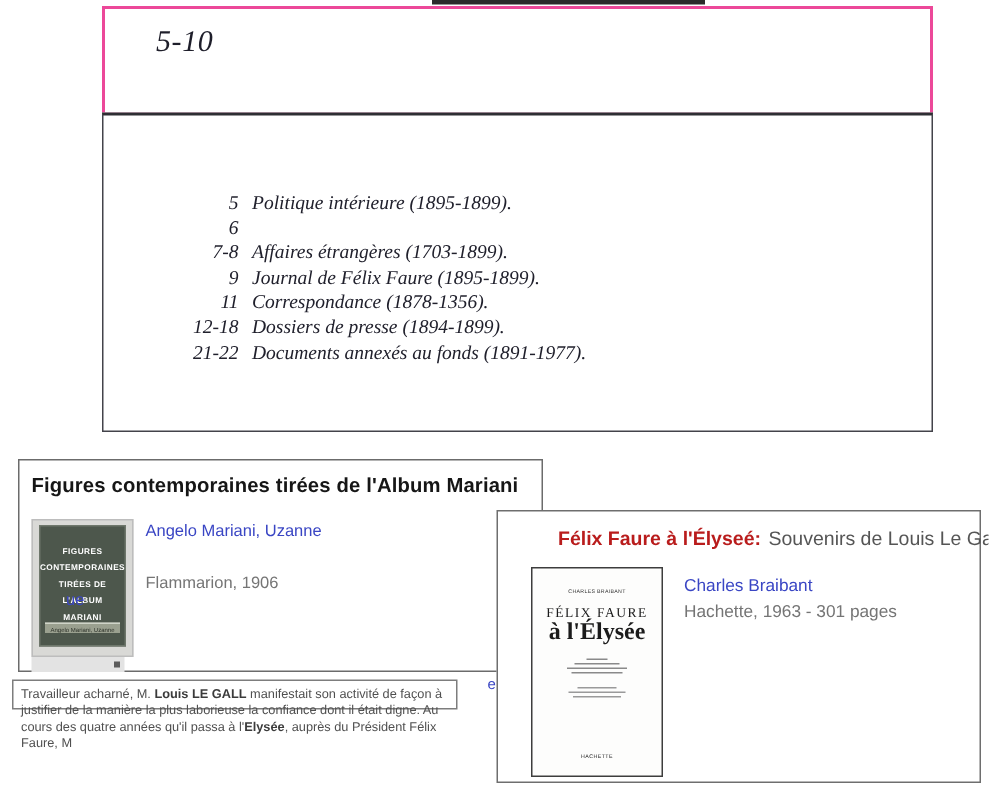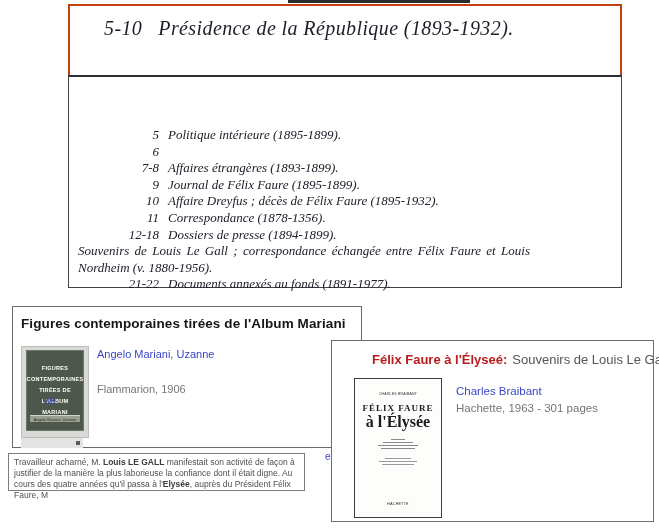--- a/index.html
+++ b/index.html
@@ -4,21 +4,21 @@
 <style>
   * { margin:0; padding:0; box-sizing:border-box; }
   html,body { width:659px; height:531px; background:#fff; overflow:hidden; }
   body { position:relative; font-family:"Liberation Sans", sans-serif; }
 
   
   .top-bar { position:absolute; left:288px; top:0; width:182px; height:3px; background:#2b2b2b; }
 
   
   .doc-header { position:absolute; left:68px; top:4px; width:554px; height:73px;
-                background:#fff; border:2px solid #c2410c; }
+                background:#fff; border:2px solid #ec4899; }
   .doc-title-row { display:flex; gap:16px; margin:11px 0 0 34px;
                    font-family:"Liberation Serif", serif; font-style:italic;
                    font-size:20px; letter-spacing:.4px; color:#1e1e2a; }
   .doc-body { position:absolute; left:68px; top:75px; width:554px; height:213px;
               background:#fff; border:1px solid #43434a; border-top:2px solid #2e2e33; }
   .doc-list { margin-top:50px; font-family:"Liberation Serif", serif; font-style:italic;
               font-size:13px; color:#20202c; }
   .doc-row { display:flex; line-height:16.6px; }
   .doc-row .num { flex:none; width:90px; text-align:right; }
   .doc-row .txt { margin-left:9px; width:452px; }
@@ -40,35 +40,35 @@
                    background:#9aa08f; border-top:1px solid #cfd4c8;
                    font-size:4px; color:#2c3129; line-height:7px; text-align:center;
                    overflow:hidden; }
   .shadow-bar { position:absolute; left:8px; top:131px; width:62px; height:10px; background:#e3e3e3; }
   .shadow-bar .dot { position:absolute; right:3px; top:3px; width:4px; height:4px; background:#5b5b5b; }
   .link-blue { color:#3a46c4; }
   .card-left .author { position:absolute; left:84px; top:41px; font-size:11px; cursor:pointer; }
   .card-left .pub { position:absolute; left:84px; top:76px; font-size:11px; color:#757575; }
 
   
-  .snippet { position:absolute; left:8px; top:453px; width:297px; height:38px;
+  .snippet { position:absolute; left:8px; top:453px; width:297px; height:20px;
              border:1px solid #7d7d7d; padding:3px 5px; font-size:8.5px;
              line-height:11px; color:#4f4f4f; background:#fff; }
   .snippet b { color:#3b3b3b; }
 
   
   .card-right { position:absolute; left:331px; top:340px; width:323px; height:182px;
                 background:#fff; border:1px solid #6e6e6e; }
   .card-right .bk-title { position:absolute; left:24px; top:9px; white-space:nowrap; }
   .card-right .bk-title .main { font-size:13px; font-weight:bold; color:#b91c1c;margin-left:16px; }
   .card-right .bk-title .sub { font-size:13px; color:#555; margin-left:5px; }
   .cover-r { position:absolute; left:22px; top:37px; width:88px; height:140px;
              background:#fdfdfc; border:1px solid #3d3d3d; text-align:center; cursor:pointer; }
   .cover-r .ca { margin-top:13px; font-size:3.5px; color:#333; letter-spacing:.2px; }
-  .cover-r .t1 { margin-top:7px; font-family:"Liberation Serif", serif; font-weight:bold;
+  .cover-r .t1 { margin-top:7px; font-family:"Liberation Serif", serif; font-weight:normal;
                  font-size:9px; letter-spacing:1px; color:#1b1b1b; }
   .cover-r .t2 { font-family:"Liberation Serif", serif; font-weight:bold; font-size:16px;
                  color:#1b1b1b; }
   .cover-r .bars { margin:8px auto 0; width:46px; }
   .cover-r .bars div { height:1px; background:#8a8a8a; margin:2px auto; }
   .cover-r .bars2 { margin:9px auto 0; width:40px; }
   .cover-r .bars2 div { height:1px; background:#9a9a9a; margin:2px auto; }
   .cover-r .cp { position:absolute; bottom:11px; left:0; right:0; font-size:3.5px;
                  color:#222; letter-spacing:.3px; }
   .card-right .author { position:absolute; left:124px; top:44px; font-size:11.5px; cursor:pointer; }
@@ -80,55 +80,49 @@
   .frag-e { left:325px; top:451px; font-size:10px; }
 </style>
 </head>
 <body>
 
 <div class="top-bar"></div>
 
 <div class="doc-header">
   <div class="doc-title-row">
     <span>5-10</span>
-    <span>Présidence de la République (1893-1932).</span>
   </div>
 </div>
 
 <div class="doc-body">
   <div class="doc-list">
     <div class="doc-row">
       <span class="num">5</span>
       <span class="txt">Politique intérieure (1895-1899).</span>
     </div>
     <div class="doc-row">
       <span class="num">6</span>
     </div>
     <div class="doc-row">
       <span class="num">7-8</span>
-      <span class="txt">Affaires étrangères (1893-1899).</span>
+      <span class="txt">Affaires étrangères (1703-1899).</span>
     </div>
     <div class="doc-row">
       <span class="num">9</span>
       <span class="txt">Journal de Félix Faure (1895-1899).</span>
-    </div>
-    <div class="doc-row">
-      <span class="num">10</span>
-      <span class="txt">Affaire Dreyfus ; décès de Félix Faure (1895-1932).</span>
     </div>
     <div class="doc-row">
       <span class="num">11</span>
       <span class="txt">Correspondance (1878-1356).</span>
     </div>
     <div class="doc-row">
       <span class="num">12-18</span>
       <span class="txt">Dossiers de presse (1894-1899).</span>
     </div>
     <div class="doc-row justify">
-      <span class="txt">Souvenirs de Louis Le Gall ; correspondance échangée entre Félix Faure et Louis Nordheim (v. 1880-1956).</span>
     </div>
     <div class="doc-row">
       <span class="num">21-22</span>
       <span class="txt">Documents annexés au fonds (1891-1977).</span>
     </div>
   </div>
 </div>
 
 <span class="frag frag-ue">ue</span>
 

